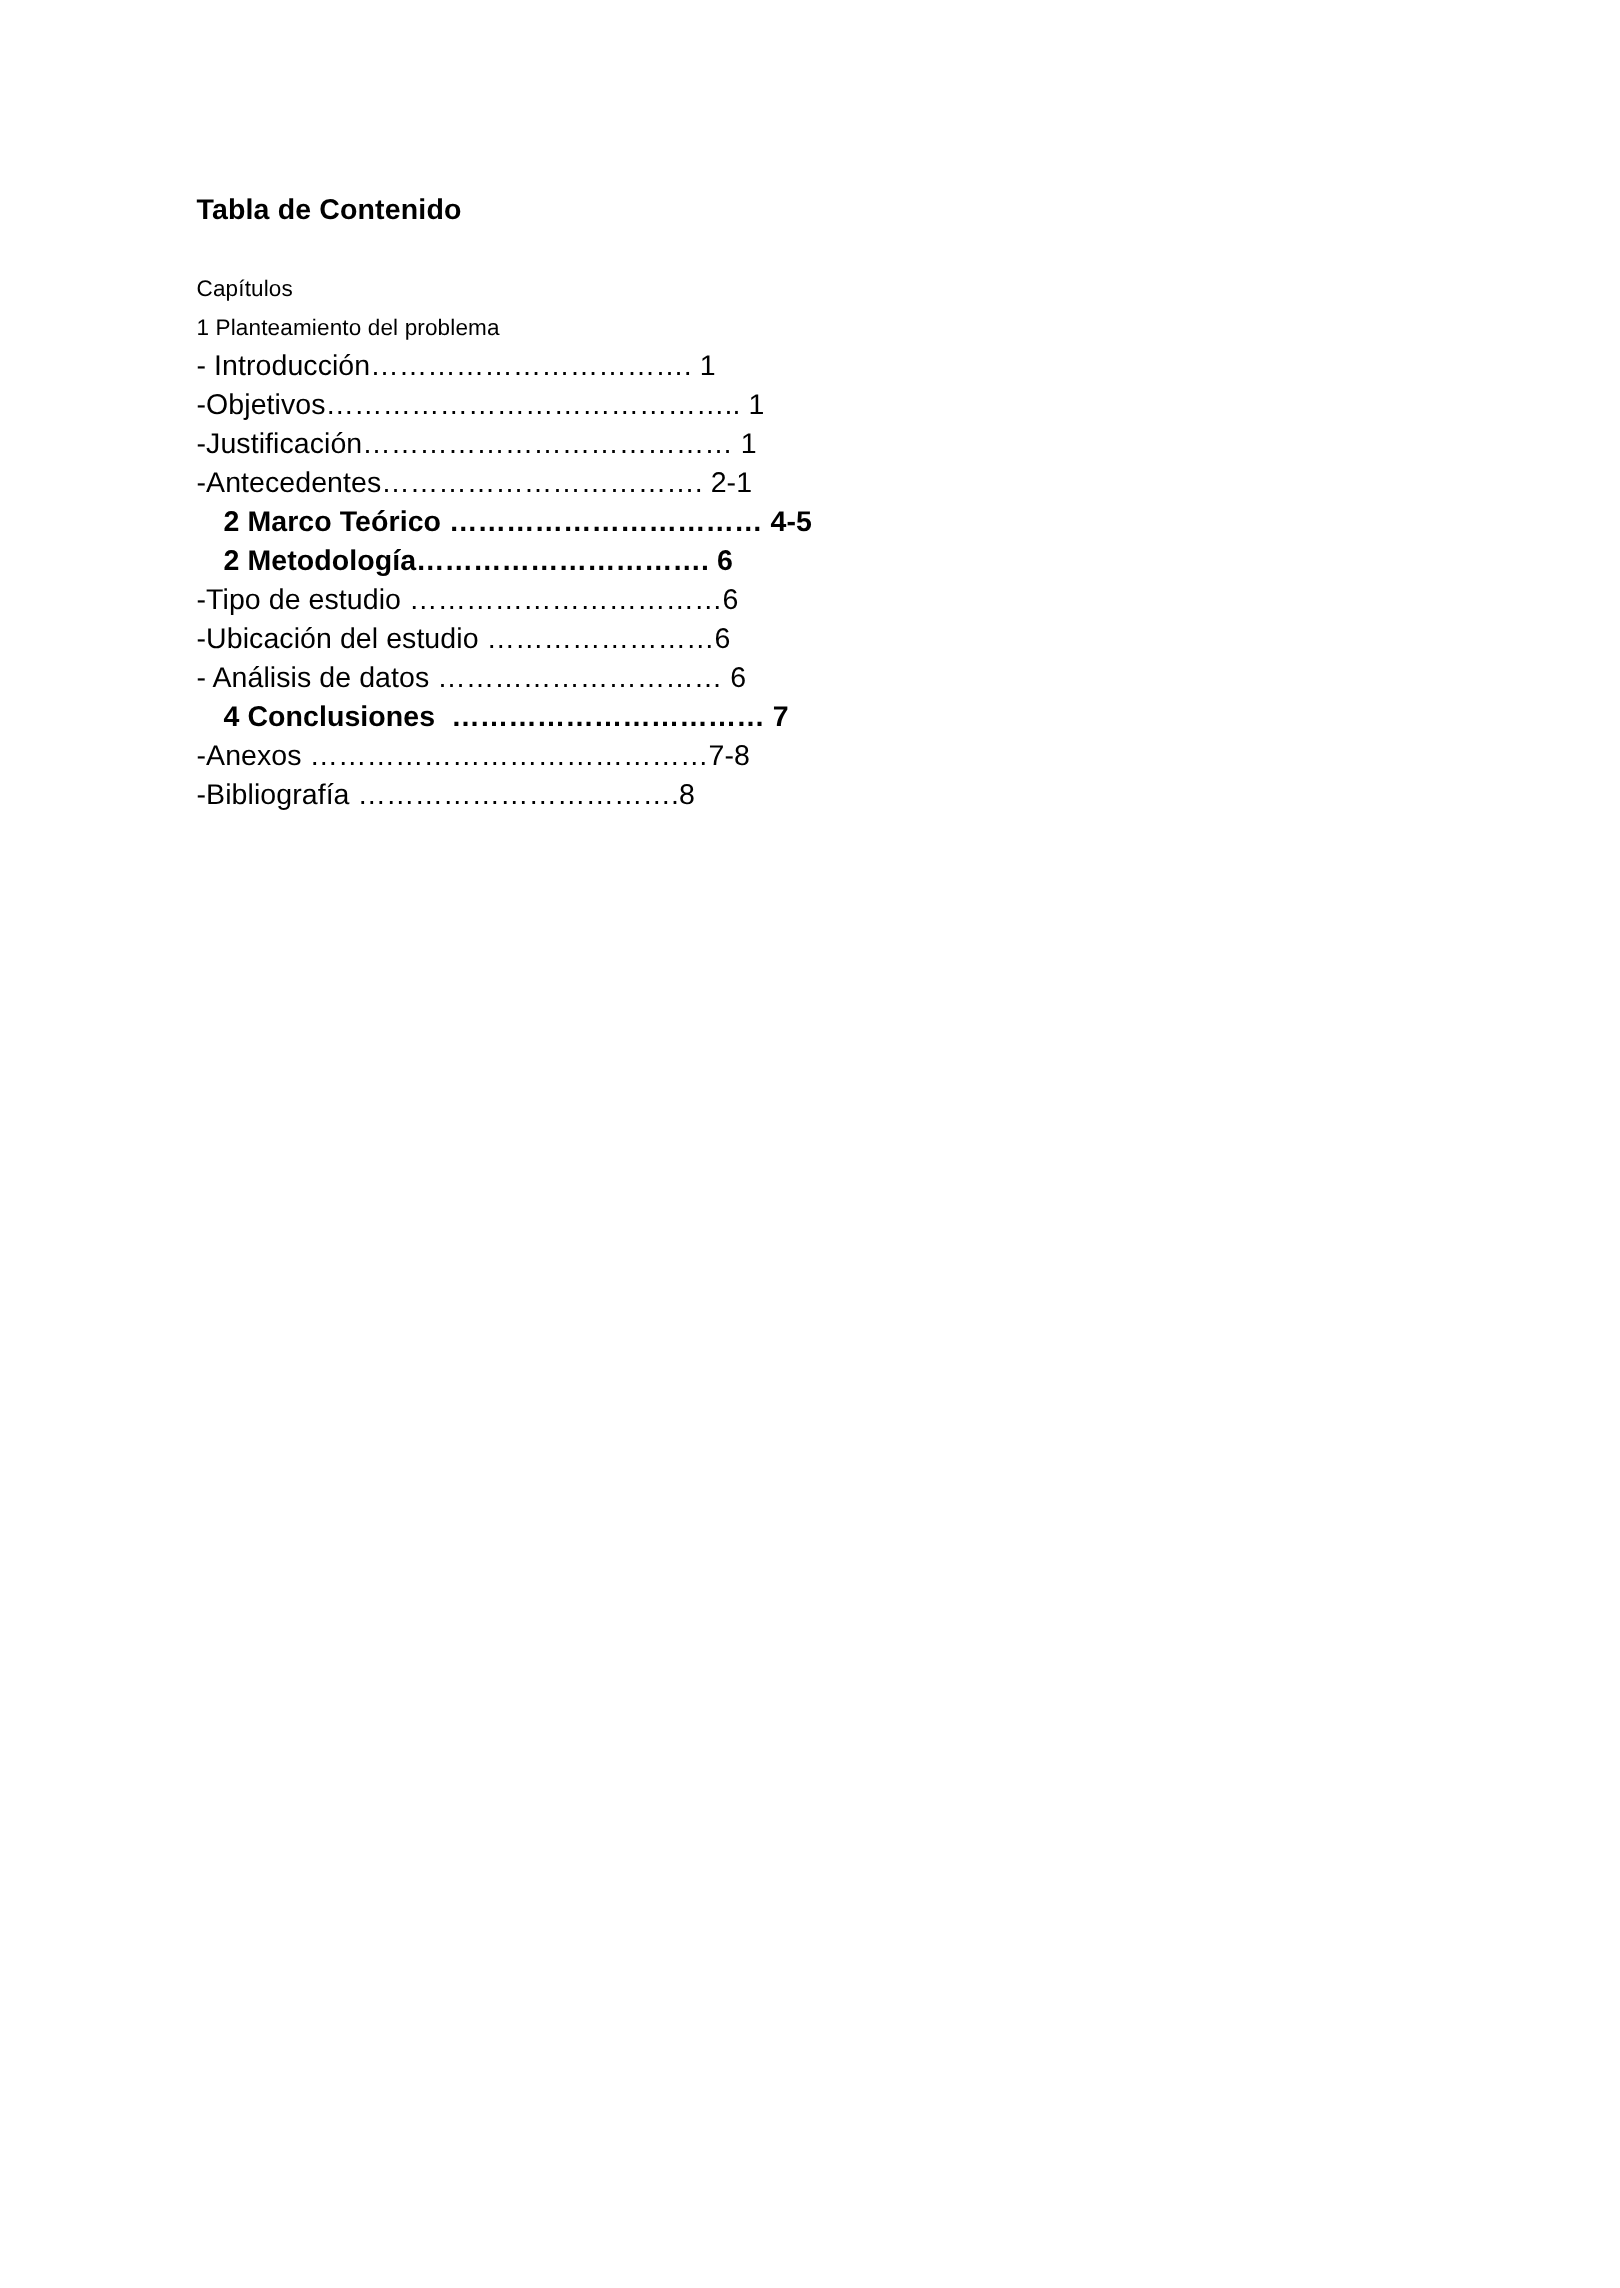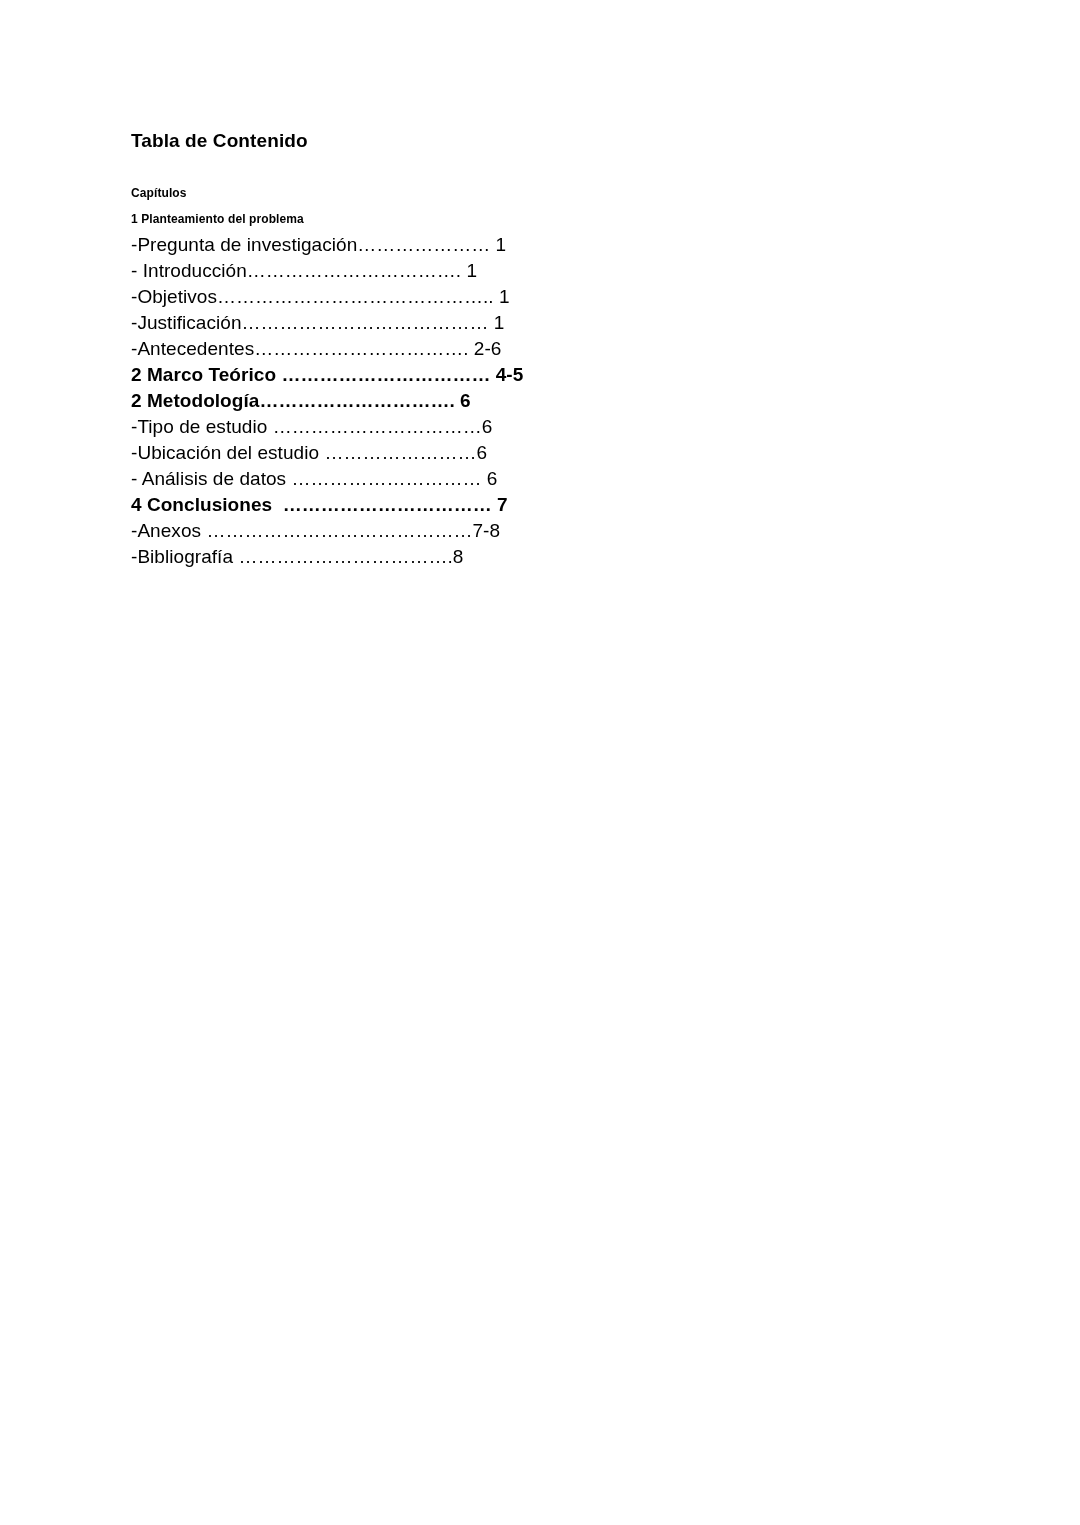--- a/index.html
+++ b/index.html
@@ -32,41 +32,42 @@
     font-size: 19px;
     font-weight: bold;
     line-height: 26px;
     letter-spacing: 0.1px;
     white-space: pre;
   }
   .spacer-line {
     height: 26px;
   }
   .section-heading {
-    font-size: 12px;
-    font-weight: bold;
+    font-size: 15px;
+    font-weight: normal;
     line-height: 26px;
     letter-spacing: 0.1px;
     white-space: pre;
   }
   
   .toc-list {
     margin: 0;
     padding: 0;
     list-style: none;
   }
   .toc-entry {
     font-size: 19px;
     line-height: 26px;
     font-weight: normal;
     white-space: pre;
     letter-spacing: 0.05px;
   }
   .toc-entry.bold {
     font-weight: bold;
+    margin-left: 18px;
   }
   .toc-entry .lead-dash-bold {
     font-weight: bold;
   }
   .toc-entry .entry-label,
   .toc-entry .entry-dots,
   .toc-entry .entry-page {
     white-space: pre;
   }
   .toc-entry .entry-dots {
@@ -81,25 +82,24 @@
 
     <div class="doc-title">Tabla de Contenido</div>
 
     <div class="spacer-line"></div>
 
     <div class="section-heading">Capítulos</div>
 
     <div class="section-heading">1 Planteamiento del problema</div>
 
     <ul class="toc-list" id="toc-list">
-        <li class="toc-entry"><span class="entry-label">-Pregunta de investigación</span><span class="entry-dots">…………………</span><span class="entry-page"> 1</span></li>
         <li class="toc-entry"><span class="entry-label">- Introducción</span><span class="entry-dots">…………………………….</span><span class="entry-page"> 1</span></li>
         <li class="toc-entry"><span class="entry-label">-Objetivos</span><span class="entry-dots">……………………………………..</span><span class="entry-page"> 1</span></li>
         <li class="toc-entry"><span class="entry-label">-Justificación</span><span class="entry-dots">…………………………………</span><span class="entry-page"> 1</span></li>
-        <li class="toc-entry"><span class="entry-label">-Antecedentes</span><span class="entry-dots">…………………………….</span><span class="entry-page"> 2-6</span></li>
+        <li class="toc-entry"><span class="entry-label">-Antecedentes</span><span class="entry-dots">…………………………….</span><span class="entry-page"> 2-1</span></li>
         <li class="toc-entry bold"><span class="entry-label">2 Marco Teórico </span><span class="entry-dots">……………………………</span><span class="entry-page"> 4-5</span></li>
         <li class="toc-entry bold"><span class="entry-label">2 Metodología</span><span class="entry-dots">………………………….</span><span class="entry-page"> 6</span></li>
         <li class="toc-entry"><span class="entry-label">-Tipo de estudio </span><span class="entry-dots">……………………………</span><span class="entry-page">6</span></li>
         <li class="toc-entry"><span class="entry-label">-Ubicación del estudio </span><span class="entry-dots">……………………</span><span class="entry-page">6</span></li>
         <li class="toc-entry"><span class="entry-label">- Análisis de datos </span><span class="entry-dots">…………………………</span><span class="entry-page"> 6</span></li>
         <li class="toc-entry bold"><span class="entry-label">4 Conclusiones  </span><span class="entry-dots">……………………………</span><span class="entry-page"> 7</span></li>
         <li class="toc-entry"><span class="entry-label">-Anexos </span><span class="entry-dots">……………………………………</span><span class="entry-page">7-8</span></li>
         <li class="toc-entry"><span class="entry-label">-Bibliografía </span><span class="entry-dots">…………………………….</span><span class="entry-page">8</span></li>
       </ul>
 

